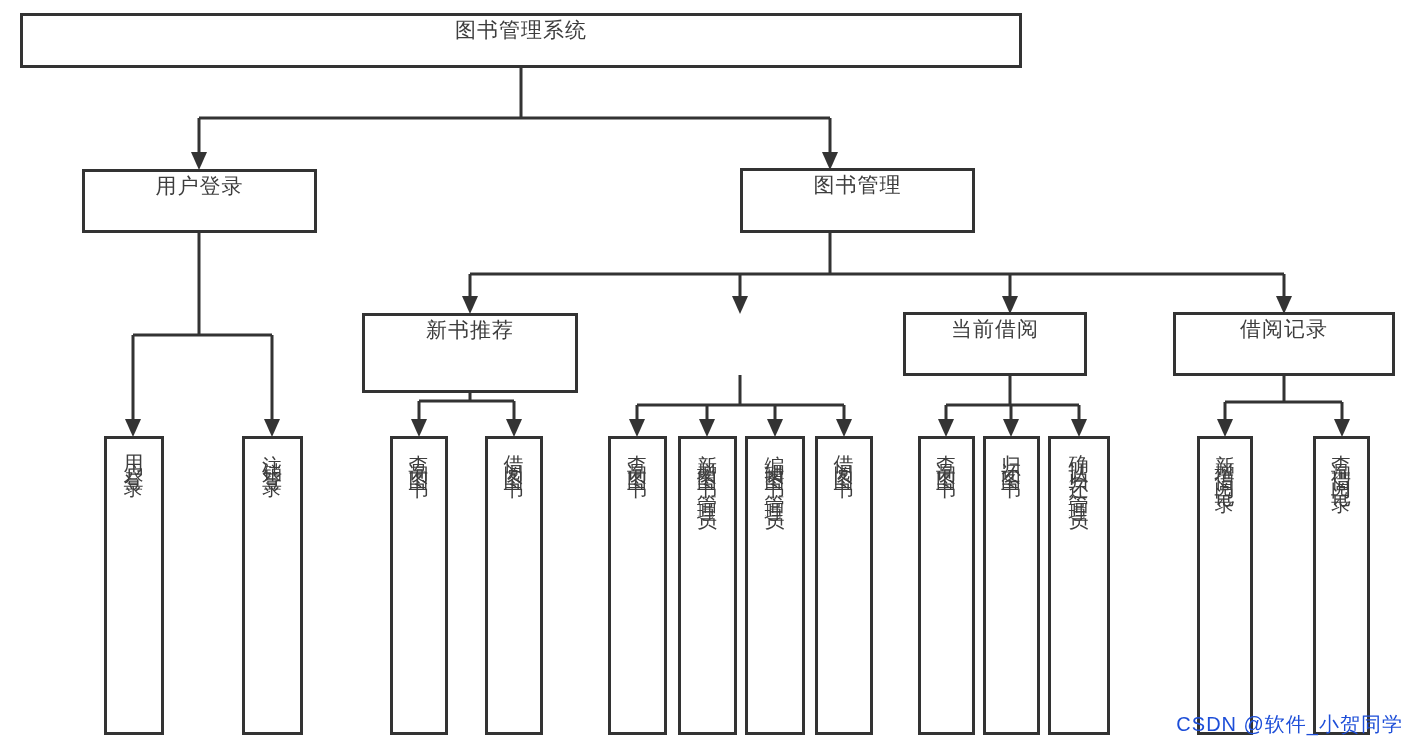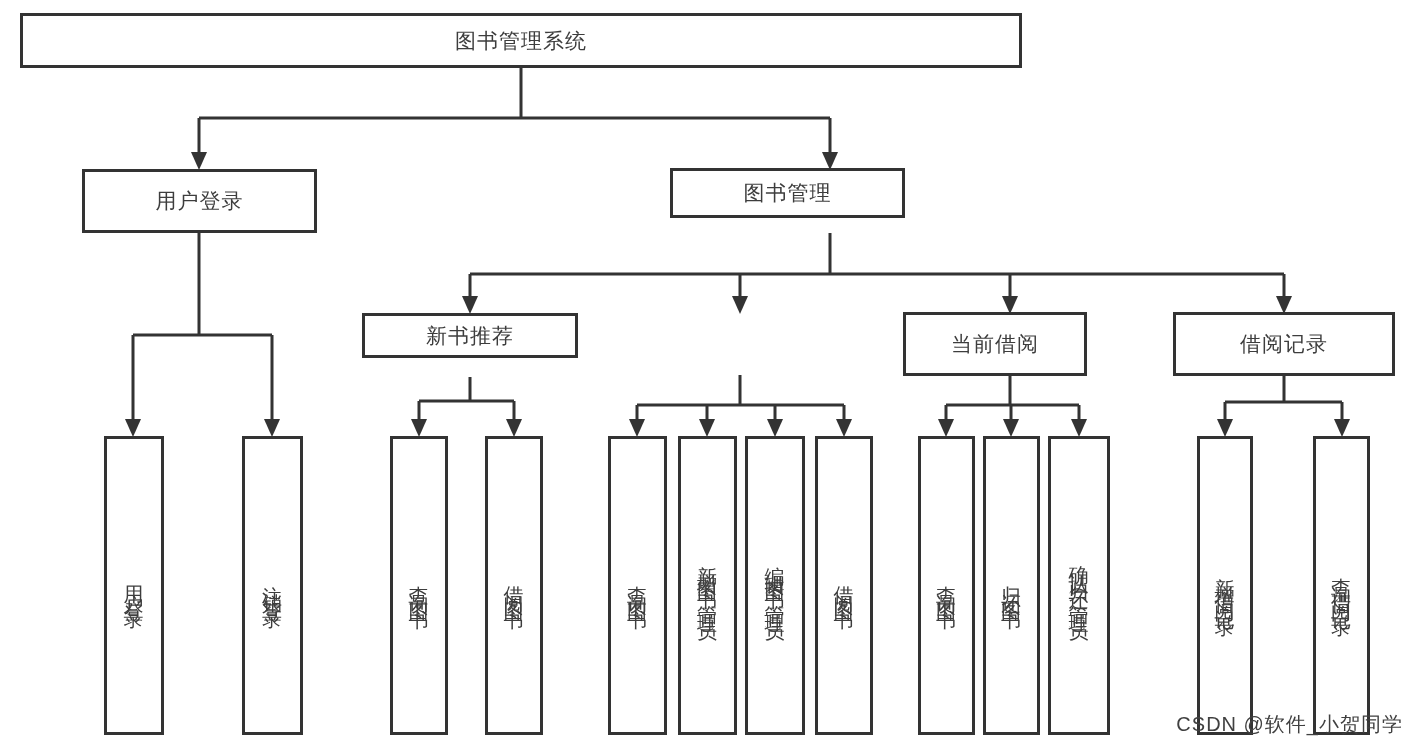--- a/index.html
+++ b/index.html
@@ -9,39 +9,39 @@
     background:#ffffff;
     font-family:"Liberation Sans","DejaVu Sans",sans-serif;
     overflow:hidden;
   }
   .wires{position:absolute;left:0;top:0;width:1405px;height:747px;}
   .node{
     position:absolute;
     box-sizing:border-box;
     background:#ffffff;
     border:3px solid #333333;
-    display:flex;align-items:center;justify-content:center;
+    display:flex;justify-content:center;
     color:#3d3d3d;
     font-size:21px;
     letter-spacing:1px;
     white-space:nowrap;
   }
   .leaf .vtext{
     writing-mode:vertical-rl;
     text-orientation:upright;
     font-size:20px;
     letter-spacing:8px;
     color:#3d3d3d;
     line-height:1;
   }
   .watermark{
     position:absolute;
     right:2px;top:711px;
     font-size:20px;
-    color:#404040;
+    color:#1d4ed8;
     letter-spacing:1px;
     white-space:nowrap;
     margin-left:17px;
   }
 </style>
 </head>
 <body>
 
 <div class="stage">
 
@@ -88,25 +88,25 @@
     </g>
   </svg>
 
   <div class="node" style="left:20px;top:13px;width:1002px;height:55px">
     <span>图书管理系统</span>
   </div>
 
   <div class="node" style="left:82px;top:169px;width:235px;height:64px">
     <span>用户登录</span>
   </div>
-  <div class="node" style="left:670px;top:168px;width:235px;height:50px">
+  <div class="node" style="left:740px;top:168px;width:235px;height:65px">
     <span>图书管理</span>
   </div>
 
-  <div class="node" style="left:362px;top:313px;width:216px;height:45px">
+  <div class="node" style="left:362px;top:313px;width:216px;height:80px">
     <span>新书推荐</span>
   </div>
   <div class="node" style="left:903px;top:312px;width:184px;height:64px">
     <span>当前借阅</span>
   </div>
   <div class="node" style="left:1173px;top:312px;width:222px;height:64px">
     <span>借阅记录</span>
   </div>
 
   <div class="node leaf" style="left:104px;top:436px;width:60px;height:299px">

